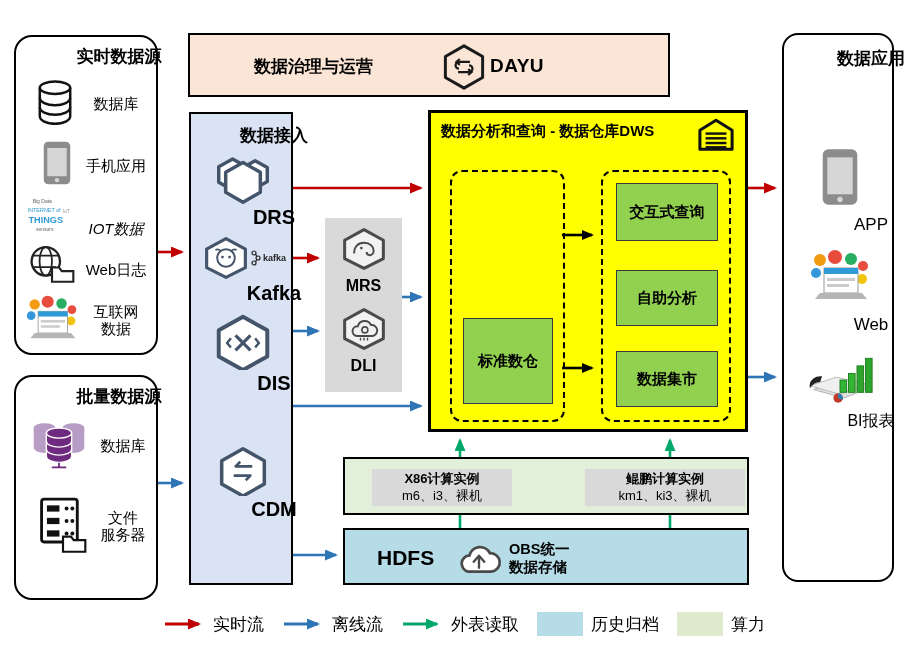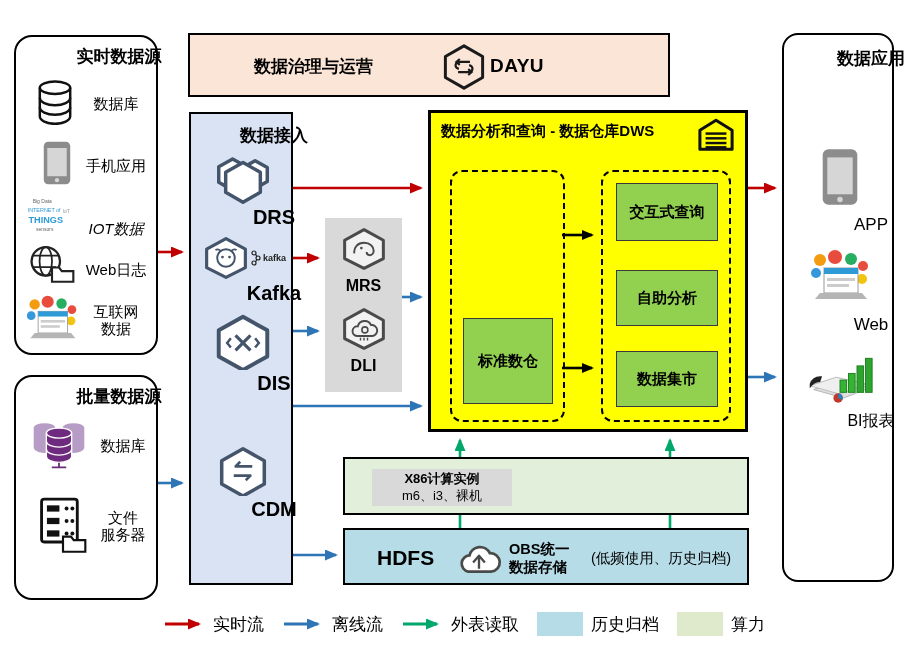--- a/index.html
+++ b/index.html
@@ -228,34 +228,37 @@
     <div class="node" style="left:185px;top:70px;width:102px;height:58px;">交互式查询</div>
     <div class="node" style="left:185px;top:157px;width:102px;height:56px;">自助分析</div>
     <div class="node" style="left:185px;top:238px;width:102px;height:56px;text-align:right;">数据集市</div>
   </div>
 
   <div class="box" style="left:343px;top:457px;width:406px;height:58px;background:#e2efda;border-width:2px;">
     <div class="graybox" style="left:27px;top:10px;width:140px;height:37px;">
       <span class="bold">X86计算实例</span>
       <span>m6、i3、裸机</span>
     </div>
+    <div class="graybox" style="left:240px;top:10px;width:160px;height:37px;">
+      <span class="bold">鲲鹏计算实例</span>
+      <span>km1、ki3、裸机</span>
+    </div>
   </div>
 
   <div class="box" style="left:343px;top:528px;width:406px;height:57px;background:#b6dce8;border-width:2px;">
     <div class="abs bold" style="left:32px;top:16px;font-size:21px;">HDFS</div>
     <span class="abs" style="left:110px;top:9px;">
       <svg width="48" height="38" viewBox="0 0 52 42">
         <path d="M14 36 a9 9 0 0 1 1.5-17.8 a12 12 0 0 1 22.5-2.5 a8 8 0 0 1 1.5 20.3 z" fill="#fff" stroke="#4a4a4a" stroke-width="3"></path>
         <path d="M26 33 V20 M19.5 26 L26 18.5 L32.5 26" fill="none" stroke="#4a4a4a" stroke-width="2.6" stroke-linejoin="round"></path>
       </svg></span>
     <div class="abs bold" style="left:164px;top:10px;font-size:14.5px;line-height:1.25;">
       <span style="display:block;">OBS统一</span>
       <span style="display:block;">数据存储</span>
     </div>
-    <div class="abs" style="left:246px;top:19px;font-size:14.5px;">(低频使用、历史归档)</div>
   </div>
 
   <div class="box" style="left:782px;top:33px;width:112px;height:549px;border-radius:16px;">
     <div class="title" style="top:12px;">数据应用</div>
 
     <span class="abs" style="left:36px;top:112px;">
       <svg width="40" height="60" viewBox="0 0 34 52">
         <rect x="2" y="2" width="30" height="48" rx="5" fill="#8c8c8c"></rect>
         <rect x="6" y="9" width="22" height="32" fill="#d6d6d6"></rect>
         <circle cx="17" cy="45.5" r="2.4" fill="#d6d6d6"></circle>

